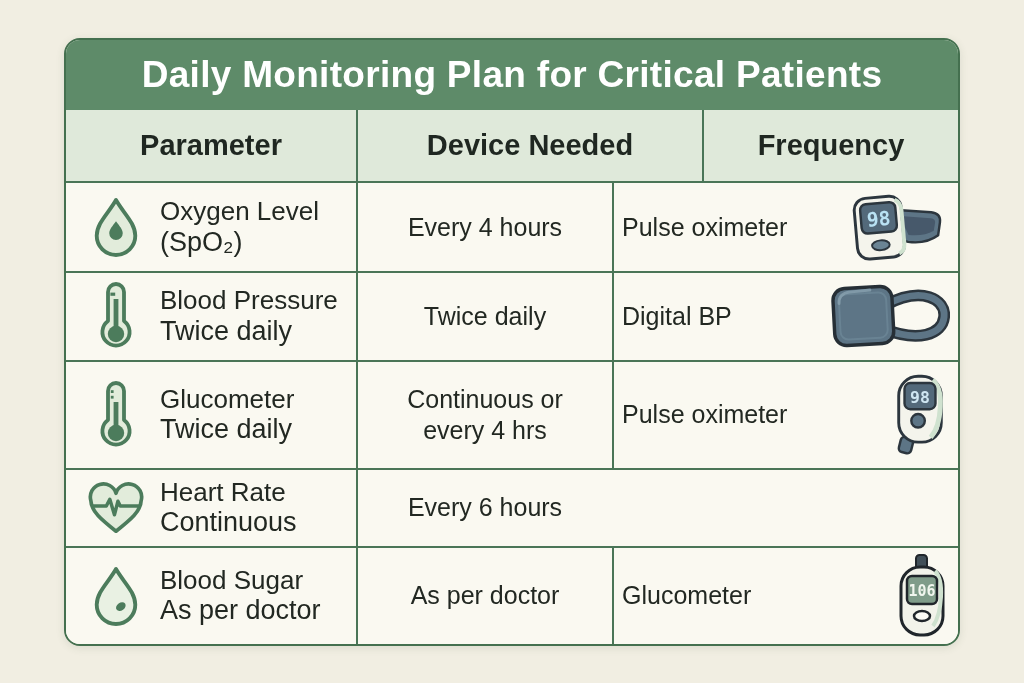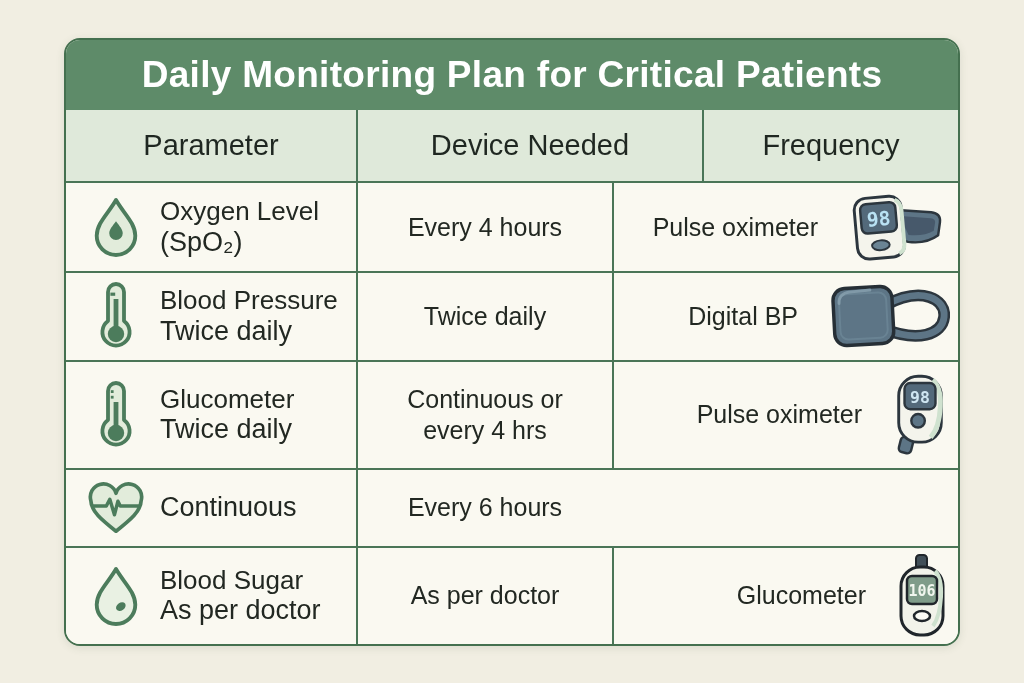--- a/index.html
+++ b/index.html
@@ -40,21 +40,21 @@
     flex: 0 0 73px;
     display: flex;
     background: #dfe9da;
     border-bottom: 2px solid #4a7557;
   }
   .header-cell {
     display: flex;
     align-items: center;
     justify-content: center;
     font-size: 29px;
-    font-weight: normal;
+    font-weight: bold;
     color: #1f2721;
   }
   .row {
     flex: 1 1 auto;
     display: flex;
     background: #faf9f1;
     border-bottom: 2px solid #4a7557;
   }
   .row:last-child { border-bottom: none; }
   .c1 { flex: 0 0 290px; }
@@ -84,21 +84,21 @@
     align-items: center;
     justify-content: center;
     text-align: center;
     font-size: 25px;
     padding: 16px 20px;
     line-height: 1.25;
   }
   .device-cell {
     display: flex;
     align-items: center;
-    justify-content: flex-end;
+    justify-content: space-between;
     font-size: 25px;
     gap: 28px;
     padding: 0 8px;
   }
   .dicon { flex: 0 0 auto; display: flex; align-items: center; }
 </style>
 </head>
 <body>
 
 <div class="card">
@@ -211,20 +211,21 @@
 
   <div class="row">
     <div class="param-cell c1">
       <span class="picon">
         <svg width="62" height="58" viewBox="0 0 32 30">
           <path d="M16 27 C8.5 21 3 16.5 3 11.2 A6.2 6.2 0 0 1 16 7.4 A6.2 6.2 0 0 1 29 11.2 C29 16.5 23.5 21 16 27 Z" fill="#e2ecdb" stroke="#4c7c5c" stroke-width="1.9" stroke-linejoin="round"></path>
           <polyline points="4,14 11,14 12.8,10.5 15.2,18.5 17,11.5 18.2,14 28,14" fill="none" stroke="#4c7c5c" stroke-width="1.8" stroke-linejoin="round" stroke-linecap="round"></polyline>
         </svg>
       </span>
       <span class="ptext">
+        <span class="pmain">Heart Rate</span>
         <span class="psub">Continuous</span>
       </span>
     </div>
     <div class="freq-cell c2">Every 6 hours</div>
   </div>
 
   <div class="row">
     <div class="param-cell c1">
       <span class="picon">
         <svg width="54" height="62" viewBox="0 0 28 32">

